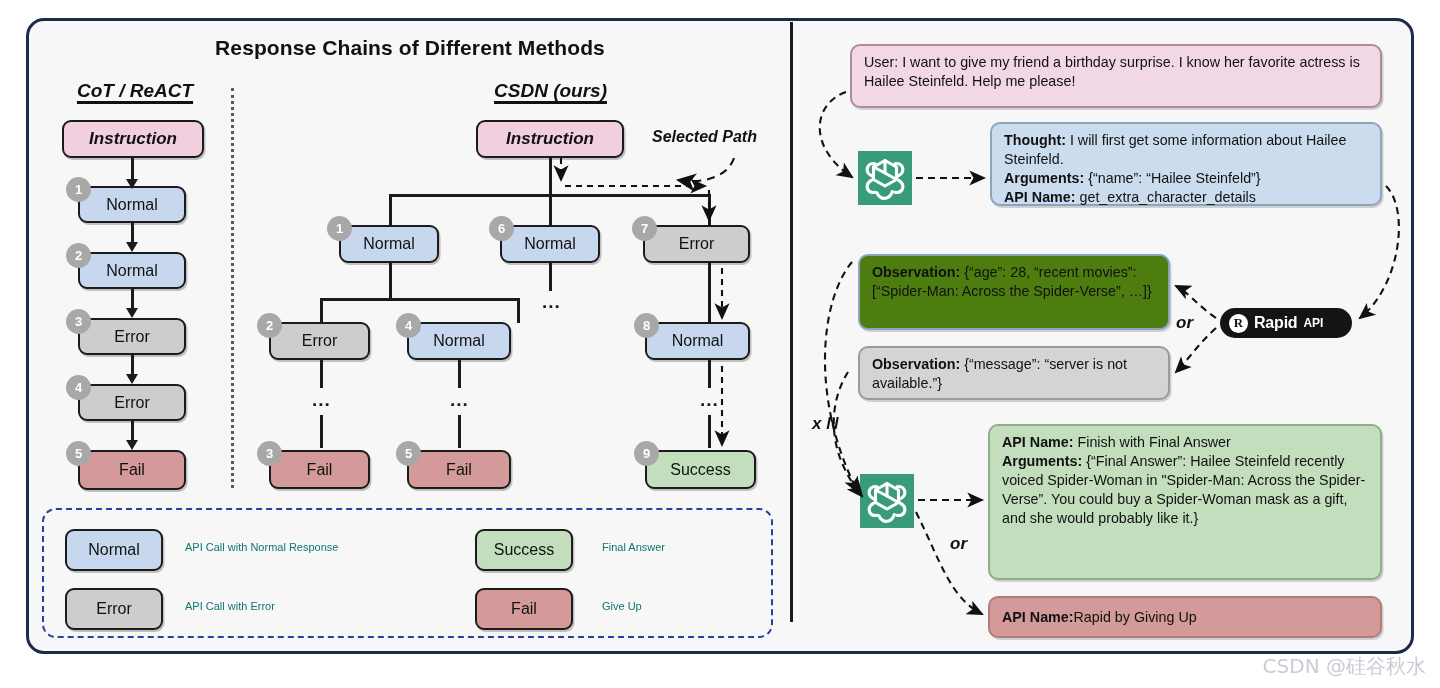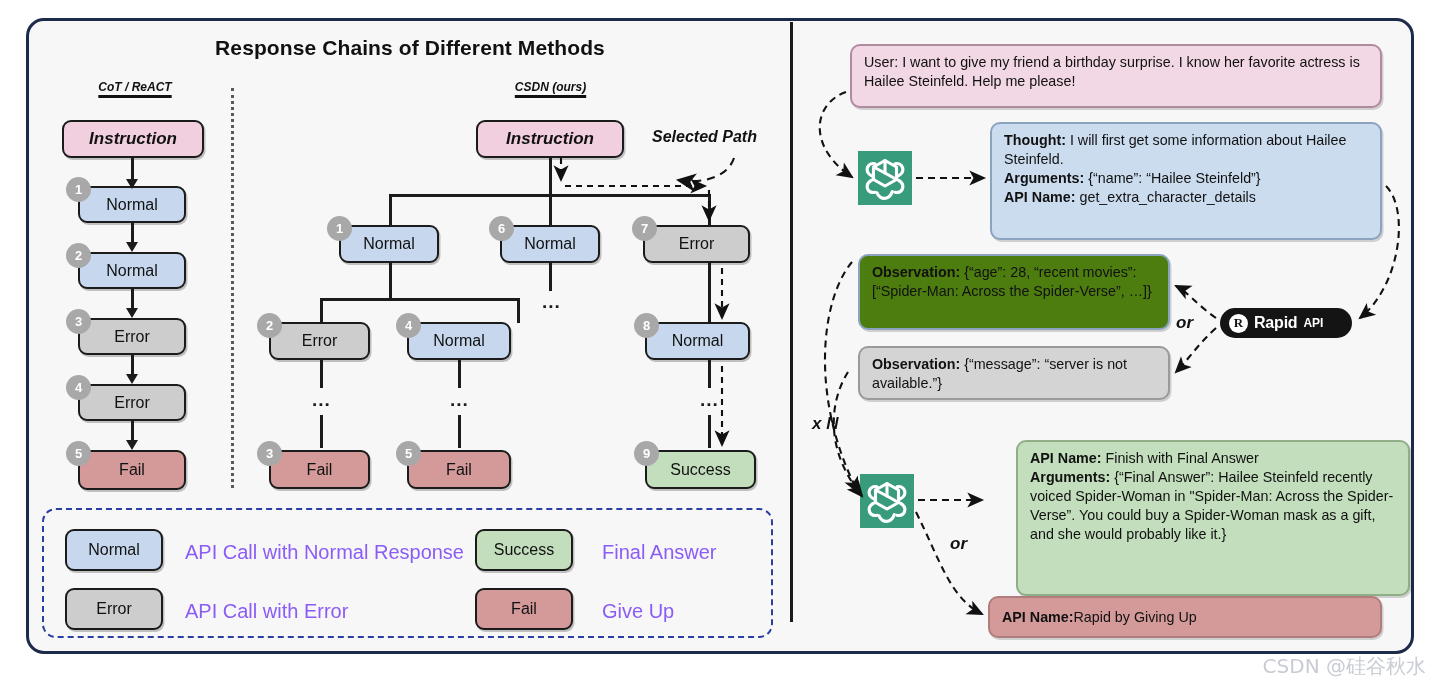--- a/index.html
+++ b/index.html
@@ -12,21 +12,21 @@
   }
 
   .divider-v{position:absolute;left:790px;top:22px;width:3px;height:600px;background:#1b1b1b;}
   .divider-dot{position:absolute;left:231px;top:88px;width:0;height:400px;border-left:3px dotted #5a5a5a;}
 
   .title{
     position:absolute;left:185px;top:36px;width:450px;text-align:center;
     font-size:21px;font-weight:bold;color:#111;letter-spacing:.1px;
   }
   .sub-head{
-    position:absolute;font-size:12px;font-weight:bold;font-style:italic;color:#111;
+    position:absolute;font-size:19px;font-weight:bold;font-style:italic;color:#111;
     text-decoration:underline;text-underline-offset:4px;text-decoration-thickness:2.5px;
   }
   #head-cot{left:65px;top:80px;width:140px;text-align:center;}
   #head-dfsdt{left:468px;top:80px;width:165px;text-align:center;}
 
   
   .node{
     position:absolute;box-sizing:border-box;border:2px solid #1b1b1b;border-radius:9px;
     display:flex;align-items:center;justify-content:center;
     font-size:16px;color:#111;
@@ -57,21 +57,21 @@
   
   .legend{
     position:absolute;left:42px;top:508px;width:731px;height:130px;
     border:2px dashed #2b3fa0;border-radius:14px;box-sizing:border-box;background:#f7f7f7;
   }
   .lg-box{
     position:absolute;width:98px;height:42px;border:2px solid #1b1b1b;border-radius:9px;
     display:flex;align-items:center;justify-content:center;font-size:16px;color:#111;
     box-shadow:1.5px 2px 0 rgba(0,0,0,.22);box-sizing:border-box;
   }
-  .lg-txt{position:absolute;font-size:20px;color:#8b5cf6;}
+  .lg-txt{position:absolute;font-size:11px;color:#0f766e;}
 
   
   .bubble{
     position:absolute;box-sizing:border-box;border:2px solid #8a8a8a;border-radius:10px;
     padding:7px 12px;font-size:14.3px;line-height:1.33;color:#111;
     box-shadow:1.5px 2px 0 rgba(0,0,0,.16);
   }
   .b-user{background:#f2d7e4;border-color:#b08ba0;}
   .b-thought{background:#ccdcef;border-color:#8ba3bf;}
   .b-obs-ok{background:#4d7c0f;border-color:#8ba3bf;}
@@ -222,21 +222,21 @@
         <path d="M15.5 16 L27 22"></path>
         <path d="M17 12.8 C12 11.6 8.6 15.2 9.2 19.6 C9.5 21.8 11.3 23.6 13.8 24.9"></path>
         <path d="M37 12.8 C42 11.6 45.4 15.2 44.8 19.6 C44.5 21.8 42.7 23.6 40.2 24.9"></path>
         <path d="M13.8 29.2 C11.3 30.5 9.5 32.3 9.2 34.5 C8.6 38.9 12 42.5 17 41.3"></path>
         <path d="M40.2 29.2 C42.7 30.5 44.5 32.3 44.8 34.5 C45.4 38.9 42 42.5 37 41.3"></path>
         <path d="M19 41.8 C20.2 45.8 24.2 48.4 28.5 47 C31.2 46.1 33.3 43.6 34.3 40.5"></path>
       </g>
     </svg>
   </div>
 
-  <div class="bubble b-thought" style="left:990px;top:122px;width:392px;height:118px;">
+  <div class="bubble b-thought" style="left:990px;top:122px;width:392px;height:84px;">
     <div><b>Thought:</b><span> I will first get some information about Hailee Steinfeld.</span></div>
     <div><b>Arguments:</b><span> {“name”: “Hailee Steinfeld”}</span></div>
     <div><b>API Name:</b><span> get_extra_character_details</span></div>
   </div>
 
   <div class="bubble b-obs-ok" style="left:858px;top:254px;width:312px;height:76px;">
     <b>Observation:</b><span> {“age”: 28, “recent movies”: [“Spider-Man: Across the Spider-Verse”, …]}</span>
   </div>
 
   <div class="bubble b-obs-err" style="left:858px;top:346px;width:312px;height:54px;">
@@ -261,21 +261,21 @@
         <path d="M15.5 16 L27 22"></path>
         <path d="M17 12.8 C12 11.6 8.6 15.2 9.2 19.6 C9.5 21.8 11.3 23.6 13.8 24.9"></path>
         <path d="M37 12.8 C42 11.6 45.4 15.2 44.8 19.6 C44.5 21.8 42.7 23.6 40.2 24.9"></path>
         <path d="M13.8 29.2 C11.3 30.5 9.5 32.3 9.2 34.5 C8.6 38.9 12 42.5 17 41.3"></path>
         <path d="M40.2 29.2 C42.7 30.5 44.5 32.3 44.8 34.5 C45.4 38.9 42 42.5 37 41.3"></path>
         <path d="M19 41.8 C20.2 45.8 24.2 48.4 28.5 47 C31.2 46.1 33.3 43.6 34.3 40.5"></path>
       </g>
     </svg>
   </div>
 
-  <div class="bubble b-final" style="left:988px;top:440px;width:394px;height:156px;margin-left:28px;">
+  <div class="bubble b-final" style="left:988px;top:424px;width:394px;height:156px;">
     <div><b>API Name:</b><span>  Finish with Final Answer</span></div>
     <div><b>Arguments:</b><span> {“Final Answer”: Hailee Steinfeld recently voiced Spider-Woman in "Spider-Man: Across the Spider-Verse”.  You could buy a Spider-Woman mask as a gift, and she would probably like it.}</span></div>
   </div>
 
   <div class="or-lbl" style="left:950px;top:534px;">or</div>
 
   <div class="bubble b-giveup" style="left:988px;top:596px;width:394px;height:42px;display:flex;align-items:center;">
     <b>API Name:</b>
       <span>  Rapid by Giving Up</span>
   </div>

